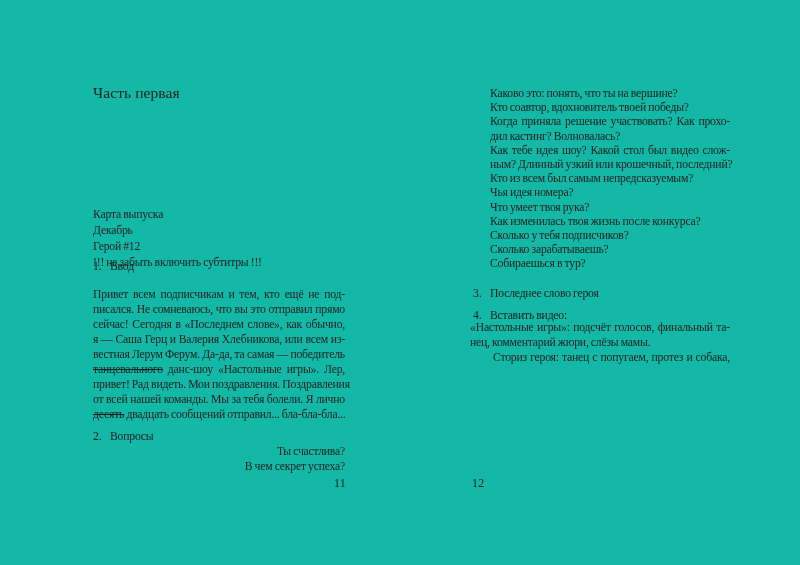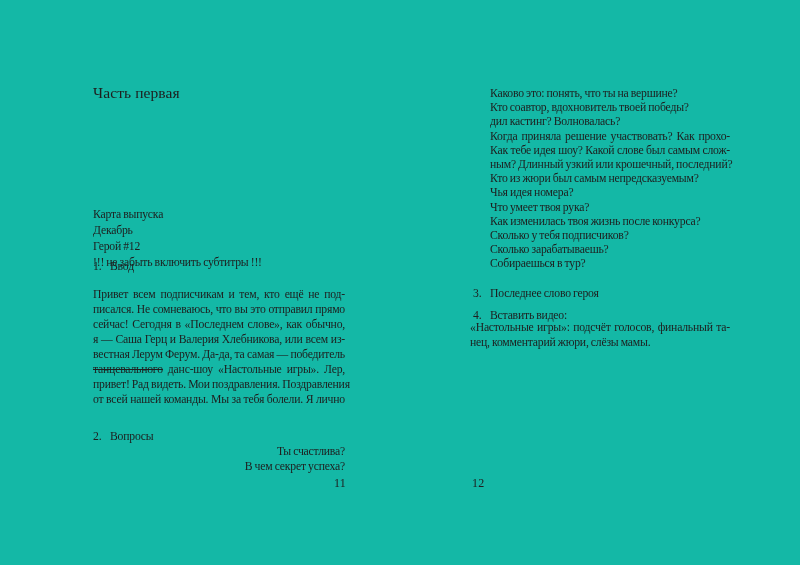--- a/index.html
+++ b/index.html
@@ -75,59 +75,61 @@
 
     <div class="body-text" id="sec1-para">
       <div class="line just"><span>Привет всем подписчикам и тем, кто ещё не под-</span><span class="strike"></span><span></span></div>
       <div class="line just"><span>писался. Не сомневаюсь, что вы это отправил прямо</span><span class="strike"></span><span></span></div>
       <div class="line just"><span>сейчас! Сегодня в «Последнем слове», как обычно,</span><span class="strike"></span><span></span></div>
       <div class="line just"><span>я — Саша Герц и Валерия Хлебникова, или всем из-</span><span class="strike"></span><span></span></div>
       <div class="line just"><span>вестная Лерум Ферум. Да-да, та самая — победитель</span><span class="strike"></span><span></span></div>
       <div class="line just"><span></span><span class="strike">танцевального</span><span> данс-шоу «Настольные игры». Лер,</span></div>
       <div class="line just"><span>привет! Рад видеть. Мои поздравления. Поздравления</span><span class="strike"></span><span></span></div>
       <div class="line just"><span>от всей нашей команды. Мы за тебя болели. Я лично</span><span class="strike"></span><span></span></div>
+      <div class="line"><span></span><span class="strike">десять</span><span> двадцать сообщений отправил... бла-бла-бла...</span></div>
     </div>
 
     <div class="body-text" id="sec2">
       <div class="line sec-head"><span class="num">2.</span><span>Вопросы</span></div>
       <div class="line sub">Ты счастлива?</div>
       <div class="line sub">В чем секрет успеха?</div>
     </div>
 
   </div>
 
   <div class="page-col" id="right-col">
 
     <div class="body-text" id="rq-block">
       <div class="line">Каково это: понять, что ты на вершине?</div>
       <div class="line">Кто соавтор, вдохновитель твоей победы?</div>
+      <div class="line just">Когда приняла решение участвовать? Как прохо-</div>
       <div class="line">дил кастинг? Волновалась?</div>
-      <div class="line just">Когда приняла решение участвовать? Как прохо-</div>
-      <div class="line just">Как тебе идея шоу? Какой слове был самым слож-</div>
+      <div class="line just">Как тебе идея шоу? Какой стол был видео слож-</div>
       <div class="line just">ным? Длинный узкий или крошечный, последний?</div>
-      <div class="line">Кто из жюри был самым непредсказуемым?</div>
+      <div class="line">Кто из всем был самым непредсказуемым?</div>
       <div class="line">Чья идея номера?</div>
       <div class="line">Что умеет твоя рука?</div>
       <div class="line">Как изменилась твоя жизнь после конкурса?</div>
       <div class="line">Сколько у тебя подписчиков?</div>
       <div class="line">Сколько зарабатываешь?</div>
       <div class="line">Собираешься в тур?</div>
     </div>
 
     <div class="body-text sec-head" id="sec3-head">
       <div class="line"><span class="num">3.</span><span>Последнее слово героя</span></div>
     </div>
 
     <div class="body-text sec-head" id="sec4-head">
       <div class="line"><span class="num">4.</span><span>Вставить видео:</span></div>
     </div>
 
     <div class="body-text" id="sec4-para">
       <div class="line just">«Настольные игры»: подсчёт голосов, финальный та-</div>
       <div class="line">нец, комментарий жюри, слёзы мамы.</div>
+      <div class="line indent just">Сториз героя: танец с попугаем, протез и собака,</div>
     </div>
 
   </div>
 
   <div class="page-number" id="pn-left">11</div>
   <div class="page-number" id="pn-right">12</div>
 
 </div>
 
 </body></html>

